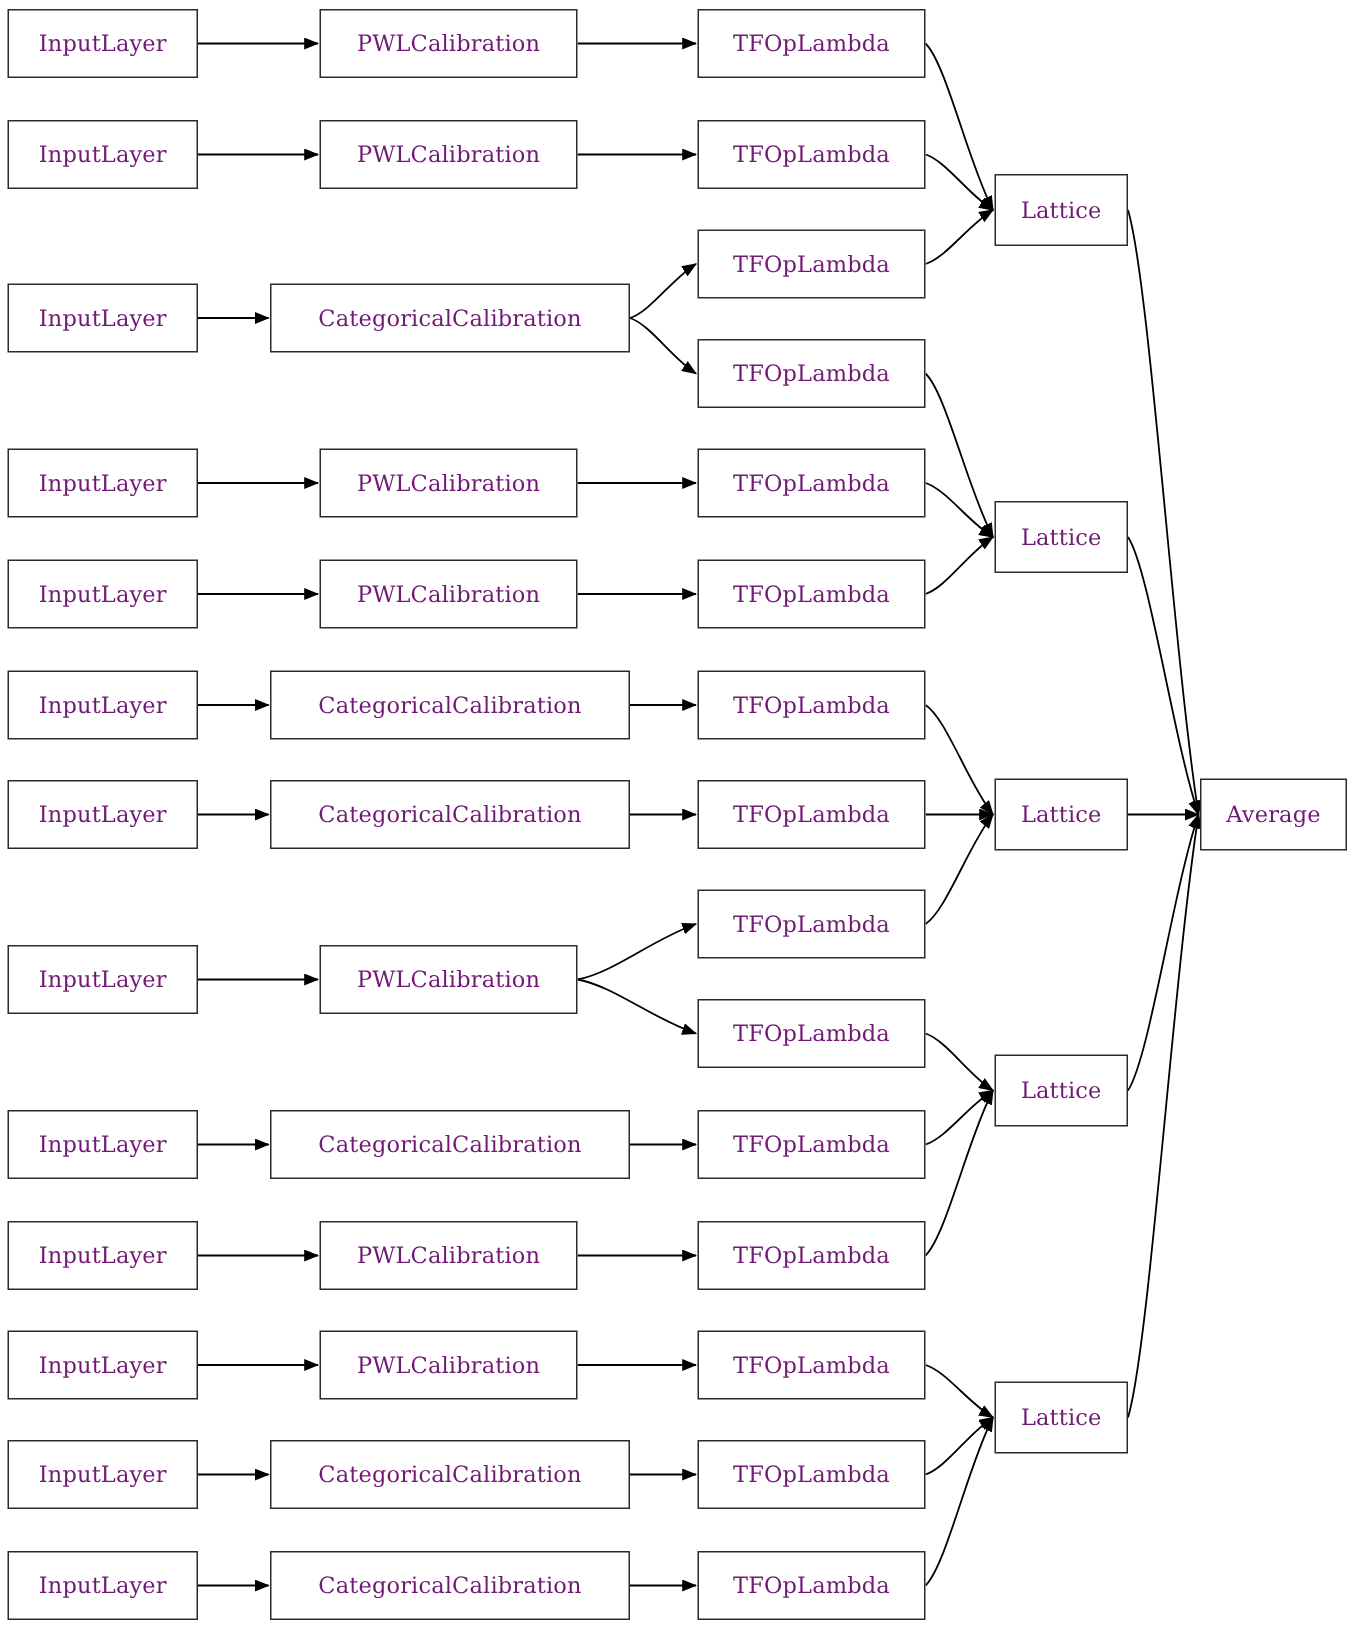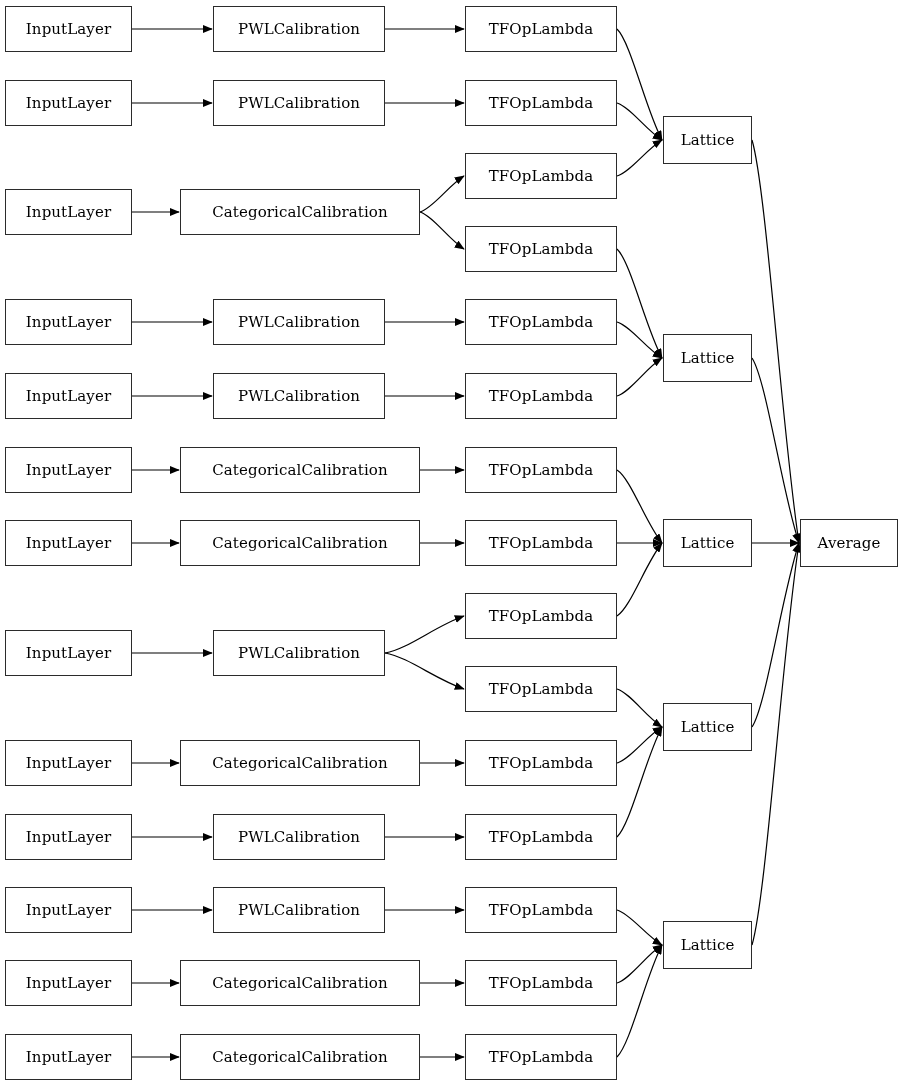--- a/index.html
+++ b/index.html
@@ -26,21 +26,21 @@
     pointer-events: none;
   }
   .node {
     position: absolute;
     box-sizing: border-box;
     border: 1px solid #2b2b2b;
     background: #ffffff;
     display: flex;
     align-items: center;
     justify-content: center;
-    color: #000000;
+    color: #701a75;
     font-size: 15px;
     line-height: 1;
     white-space: nowrap;
     letter-spacing: 0.1px;
   }
   .node-label {
     pointer-events: none;
   }
 </style>
 </head>

